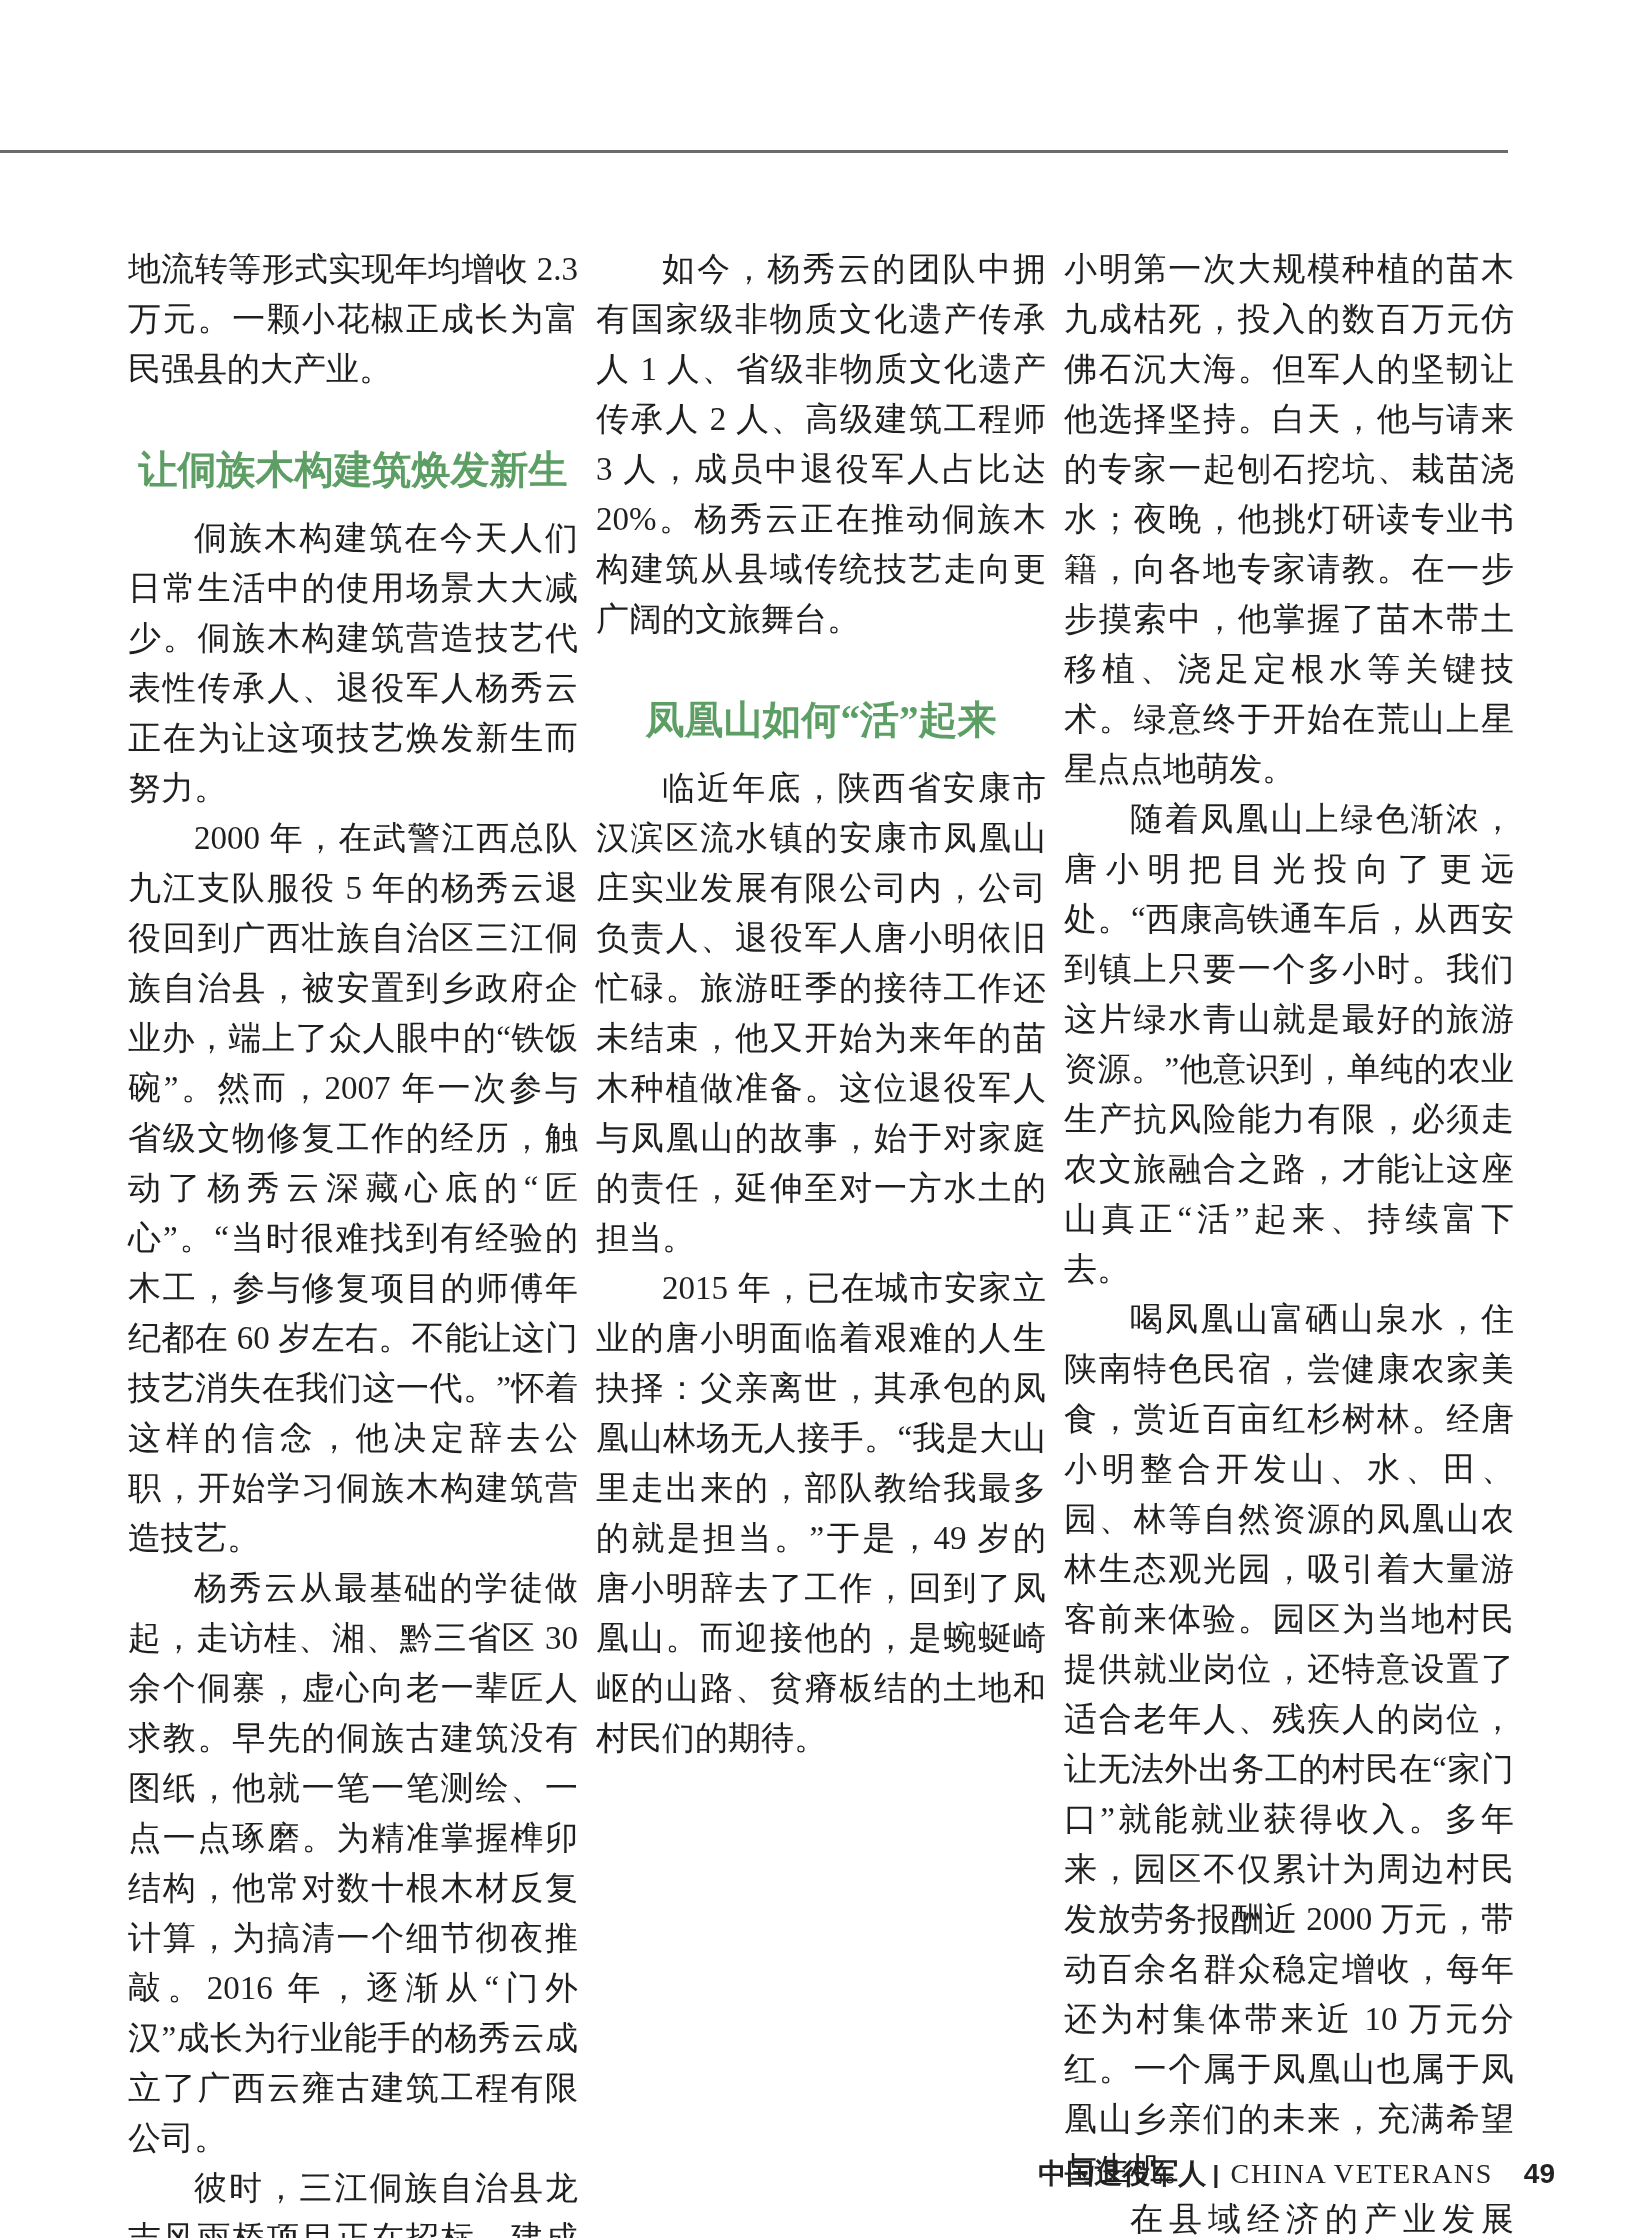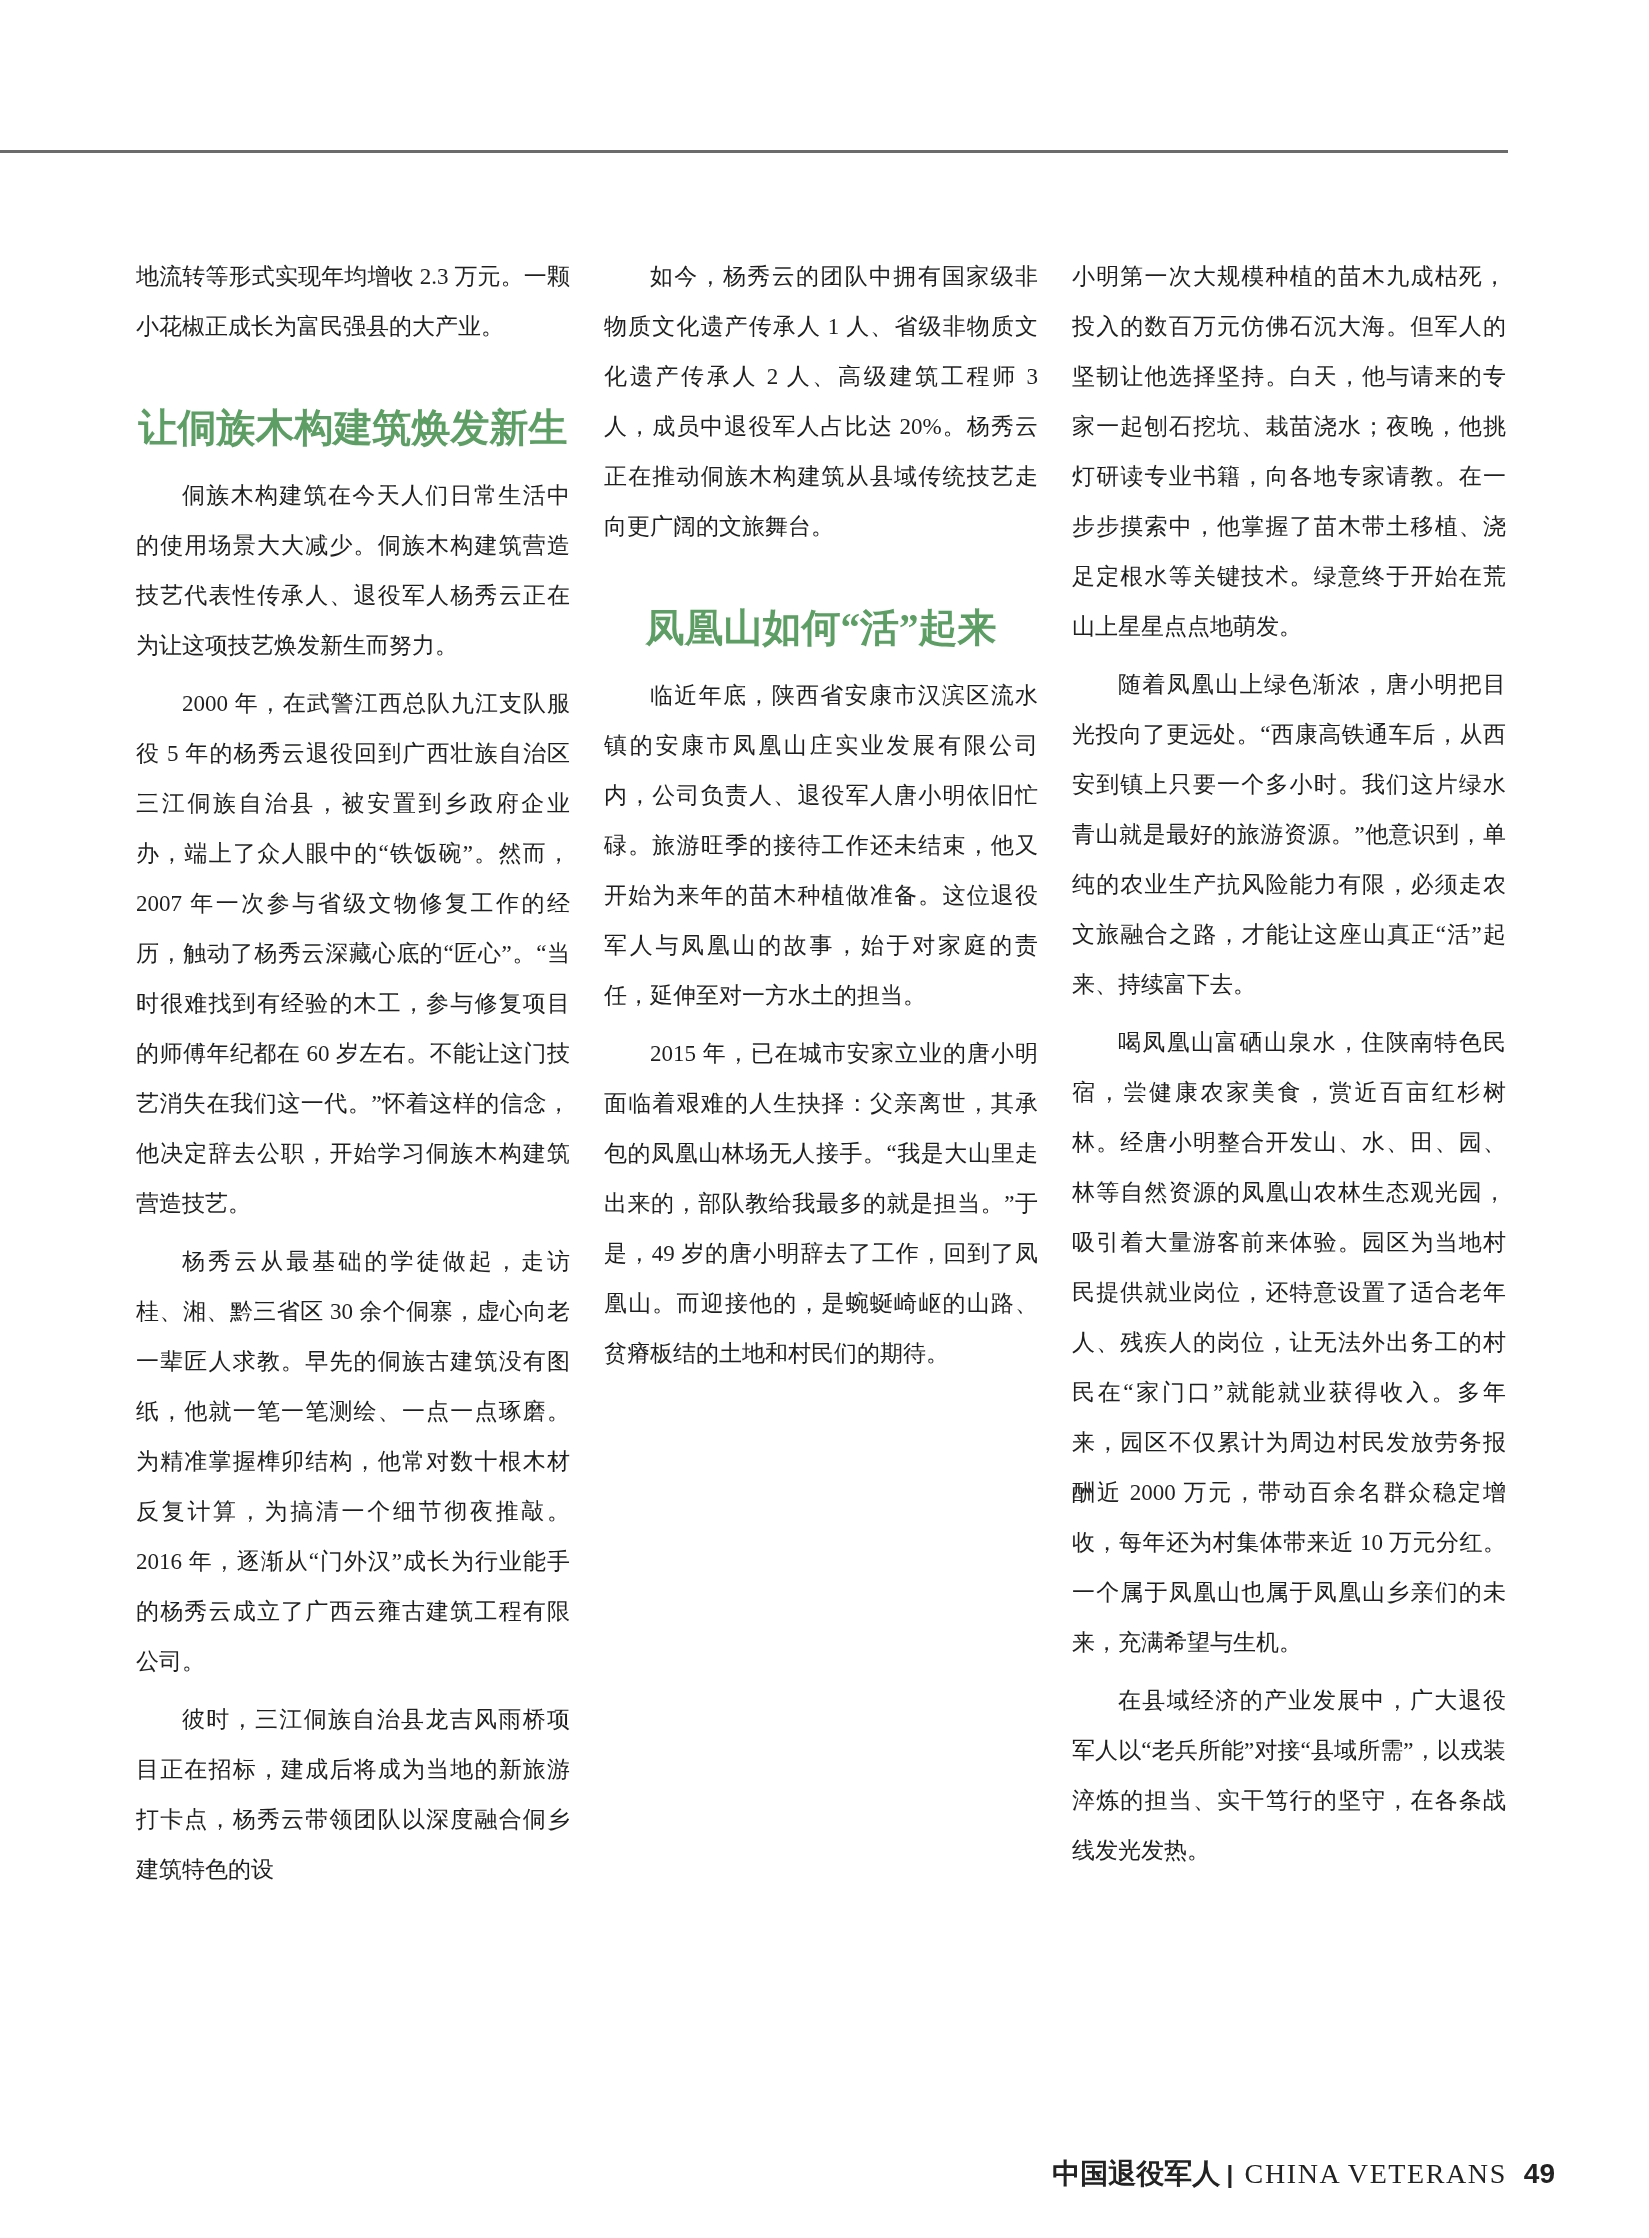--- a/index.html
+++ b/index.html
@@ -30,22 +30,22 @@
     top: 244px;
     width: 1386px;
     display: flex;
     gap: 18px;
   }
   .col {
     width: 450px;
     flex: 0 0 450px;
   }
   .para {
-    margin: 8px;
-    font-size: 23px;
+    margin: 0;
+    font-size: 33px;
     line-height: 50px;
     text-align: justify;
     text-justify: inter-ideograph;
     color: #1f1f1f;
   }
   .para.indent {
     text-indent: 2em;
   }
   .section-heading {
     margin: 47px 0 14.5px 0;
@@ -81,21 +81,21 @@
     font-family: Liberation Serif, serif;
     font-size: 28px;
     letter-spacing: 1.6px;
     color: #222222;
   }
   .footer .pagenum {
     font-family: "Liberation Sans", "DejaVu Sans", sans-serif;
     font-weight: bold;
     font-size: 28px;
     color: #222222;
-    margin-left: 17px;
+    margin-left: 31px;
   }
 </style>
 </head>
 <body>
 
 <div class="page">
 
   <div class="top-rule"></div>
 
   <div class="columns">

